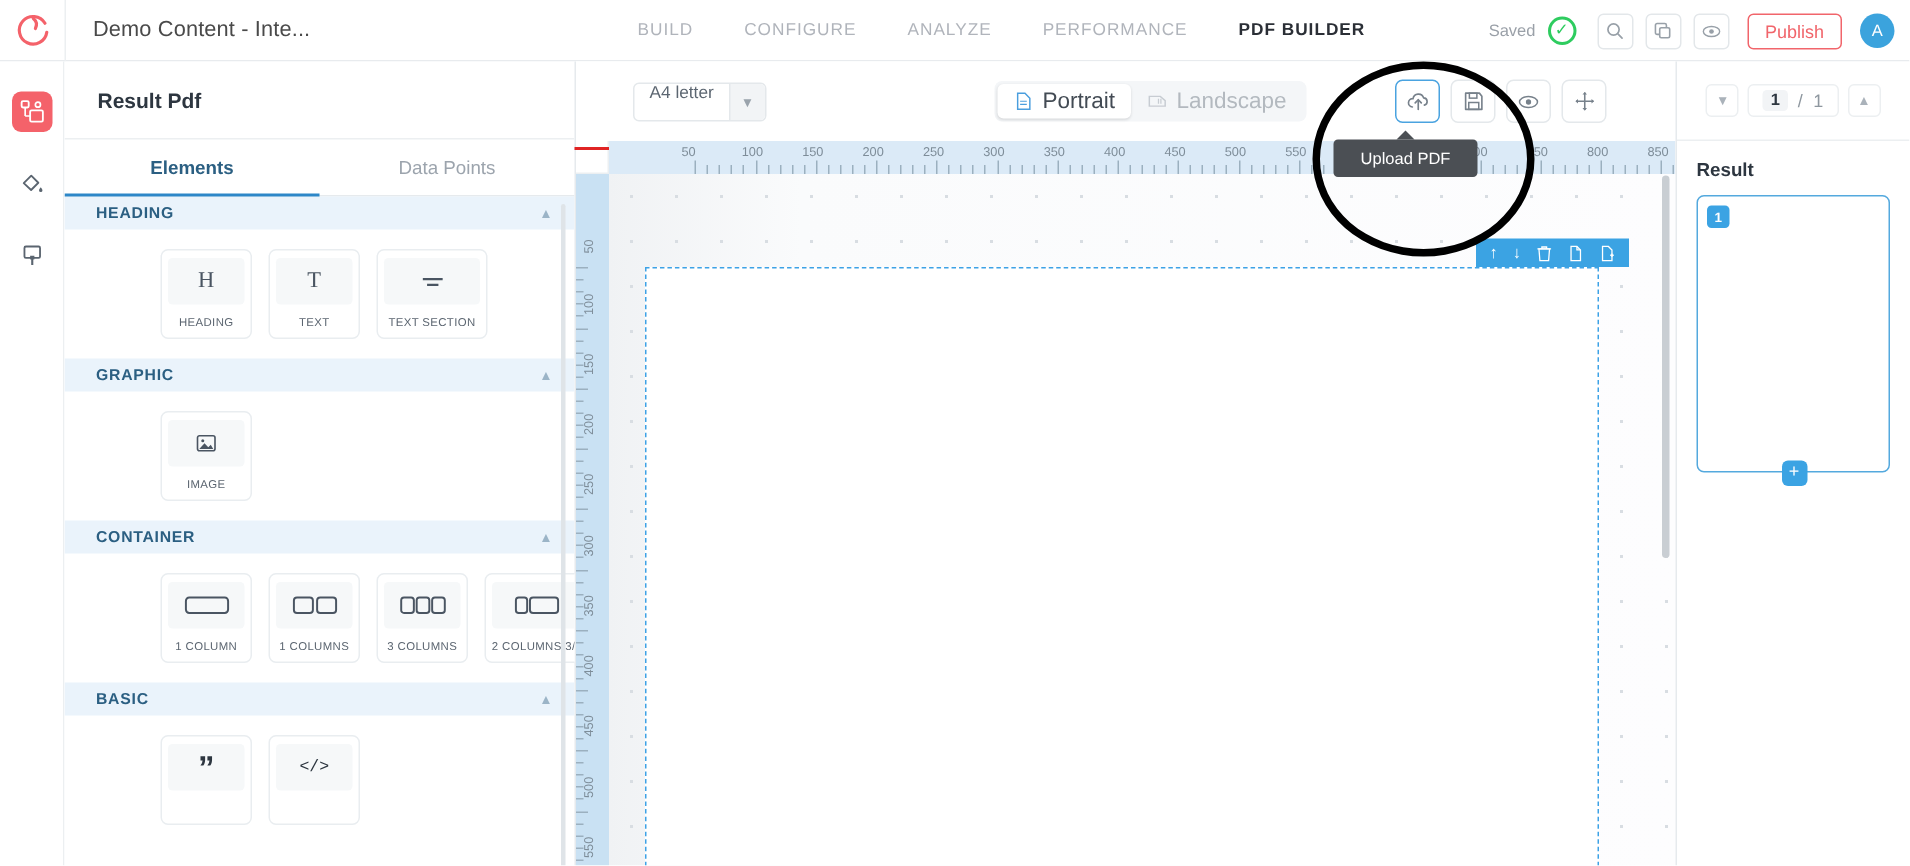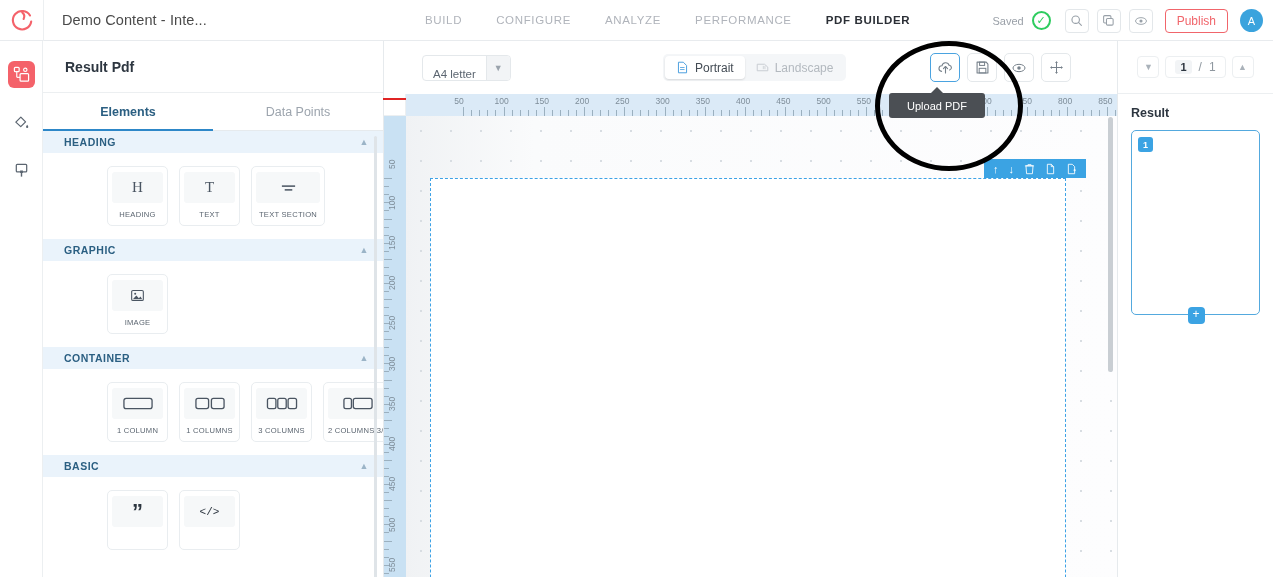--- a/index.html
+++ b/index.html
@@ -118,35 +118,35 @@
 
   
   .canvas-area {
     position: absolute; left: 384px; top: 41px; width: 733px; height: 536px; background: #fff;
   }
   .ctoolbar {
     position: absolute; left: 0; top: 0; width: 733px; height: 53px;
     background: #fff; display: flex; align-items: center;
   }
   .size-select {
-    margin-left: 38px; display: flex; align-items: flex-end; height: 26px;
+    margin-left: 38px; display: flex; align-items: flex-start; height: 26px;
     border: 1px solid #e4e8eb; border-radius: 4px; overflow: hidden; background: #fff; cursor: pointer;
   }
   .size-select .val { font-size: 11.5px; color: #5c6671; padding: 0 10px; }
   .size-select .arrow {
     width: 24px; height: 100%; background: #f2f4f6; border-left: 1px solid #e4e8eb;
     display: flex; align-items: center; justify-content: center; color: #9aa3ac; font-size: 9px;
   }
   .orient {
     position: absolute; left: 279px; top: 13px; height: 27px; background: #f4f6f8;
     border-radius: 5px; display: flex; align-items: center; padding: 2px;
   }
   .orient-opt {
     display: flex; align-items: center; gap: 6px; height: 23px; padding: 0 11px;
-    border-radius: 4px; font-size: 12px; color: #b3b9bf; cursor: pointer;
+    border-radius: 4px; font-size: 15px; color: #b3b9bf; cursor: pointer;
   }
   .orient-opt.active { background: #fff; color: #434b54; box-shadow: 0 1px 2px rgba(0,0,0,.12); }
   .tool-group { position: absolute; left: 546px; top: 12px; display: flex; gap: 7px; }
   .tool-btn {
     width: 30px; height: 29px; border: 1px solid #e4e8eb; border-radius: 5px; background: #fff;
     display: flex; align-items: center; justify-content: center; color: #77818b; cursor: pointer;
   }
   .tool-btn.focused { border-color: #4aa3e0; }
 
   

